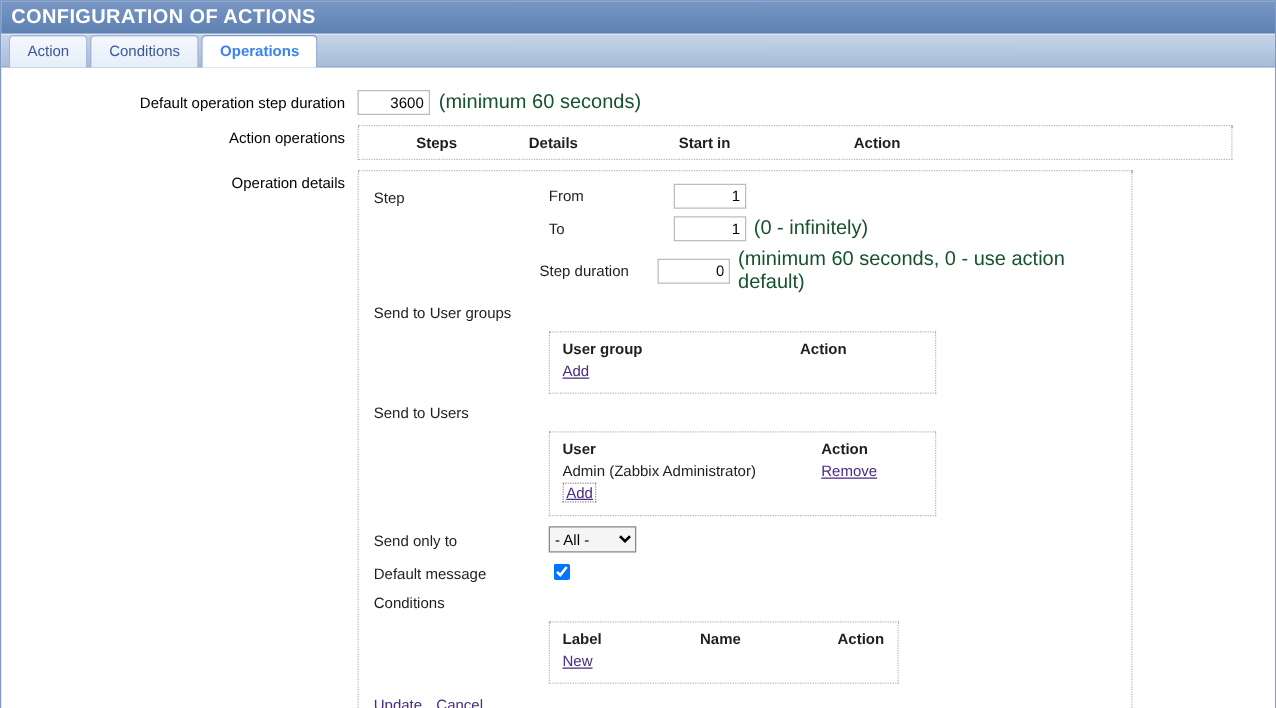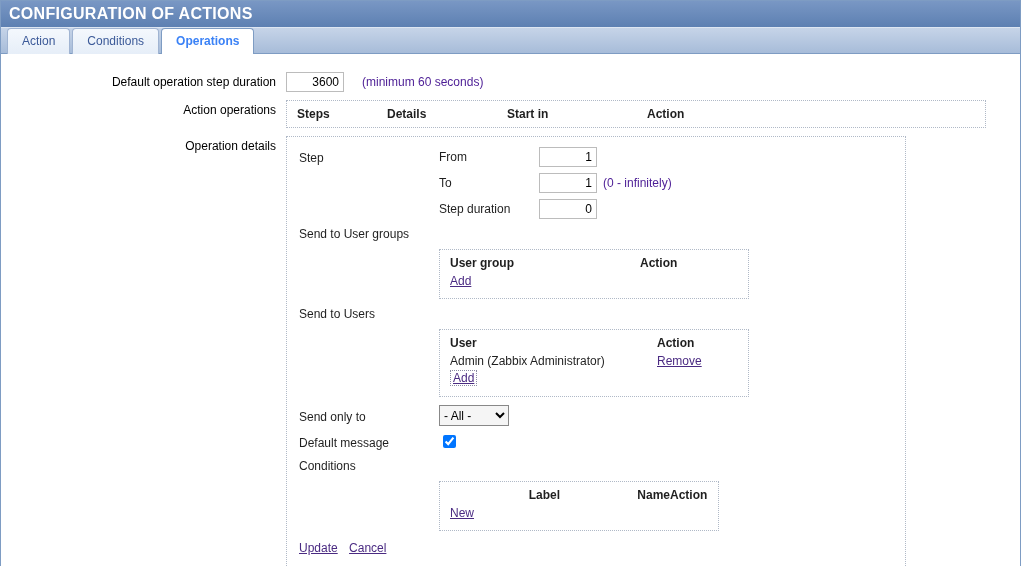--- a/index.html
+++ b/index.html
@@ -66,47 +66,47 @@
     width: 265px;
     text-align: right;
     padding-right: 10px;
     padding-top: 3px;
     color: #000000;
   }
   .form-value {
     flex: 1;
     display: flex;
     align-items: center;
-    gap: 18px;
+    gap: 7px;
   }
   input[type="text"].num {
     width: 58px;
     height: 20px;
     text-align: right;
     font-size: 12px;
     border: 1px solid #bcbcbc;
     padding: 1px 4px;
     font-family: inherit;
   }
   .hint {
-    color: #4c1d95;
-    font-size: 12px;
+    color: #14532d;
+    font-size: 16px;
   }
   .box {
     border: 1px dotted #b0b9c7;
     padding: 6px 10px;
   }
   .action-ops-box {
     width: 700px;
   }
   .headers-row {
     display: flex;
     font-weight: bold;
   }
-  .col-steps   { width: 90px; }
+  .col-steps   { width: 90px; margin-left: 36px; }
   .col-details { width: 120px; }
   .col-startin { width: 140px; }
   .col-duration{ width: 200px; }
   .col-action  { width: 80px; }
   .details-box {
     width: 620px;
     padding: 10px 12px 12px;
   }
   .subrow {
     display: flex;
@@ -157,21 +157,21 @@
   }
   .link-box {
     border: 1px dotted #8a8aa3;
     padding: 0 2px;
     display: inline-block;
   }
   .btm-links {
     margin-top: 10px;
   }
   .btm-links .link { margin-right: 8px; }
-  .cond-table { width: 280px; text-align: right; }
+  .cond-table { width: 280px; }
 </style>
 </head>
 <body>
 
 <div class="panel">
   <div class="panel-header">CONFIGURATION OF ACTIONS</div>
 
   <div class="tabbar">
     <div class="tab">Action</div>
     <div class="tab">Conditions</div>
@@ -215,20 +215,21 @@
           <div class="subrow">
             <div class="sublabel"></div>
             <div class="innerlabel">To</div>
             <input type="text" class="num" value="1" style="">
             <span class="hint" style="margin-left:6px;">(0 - infinitely)</span>
           </div>
           <div class="subrow">
             <div class="sublabel"></div>
             <div class="innerlabel">Step duration</div>
             <input type="text" class="num" value="0" style="">
+            <span class="hint" style="margin-left:6px;">(minimum 60 seconds, 0 - use action default)</span>
           </div>
 
 
           <div class="subrow" style="align-items:flex-start;">
             <div class="sublabel">Send to User groups</div>
             <div class="inner-table">
               <div class="hdr">
                 <div class="c-ug">User group</div>
                 <div class="c-act">Action</div>
               </div>

